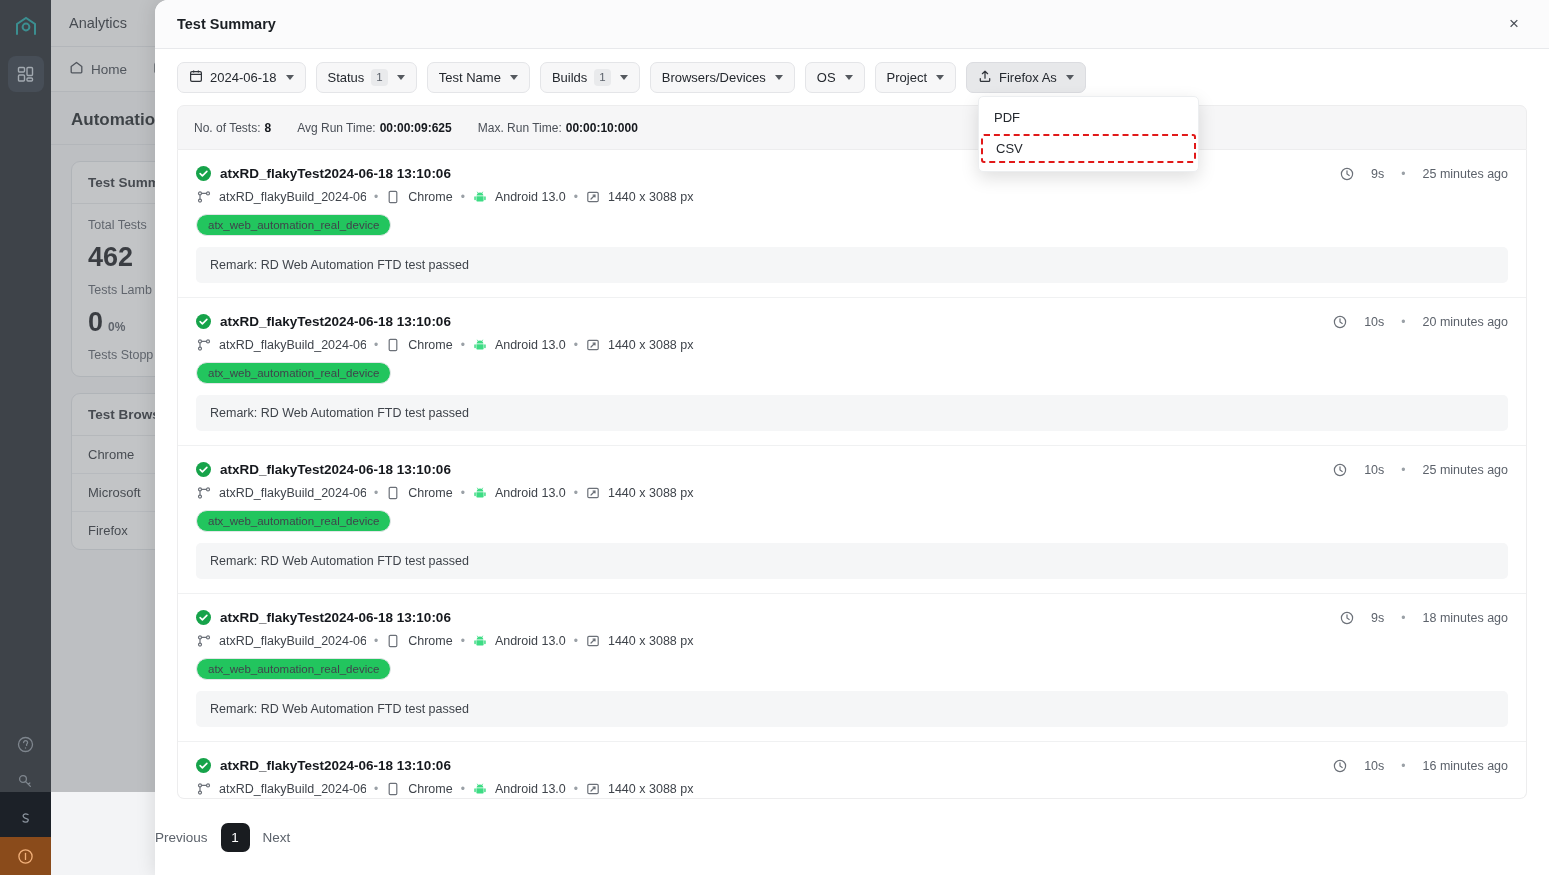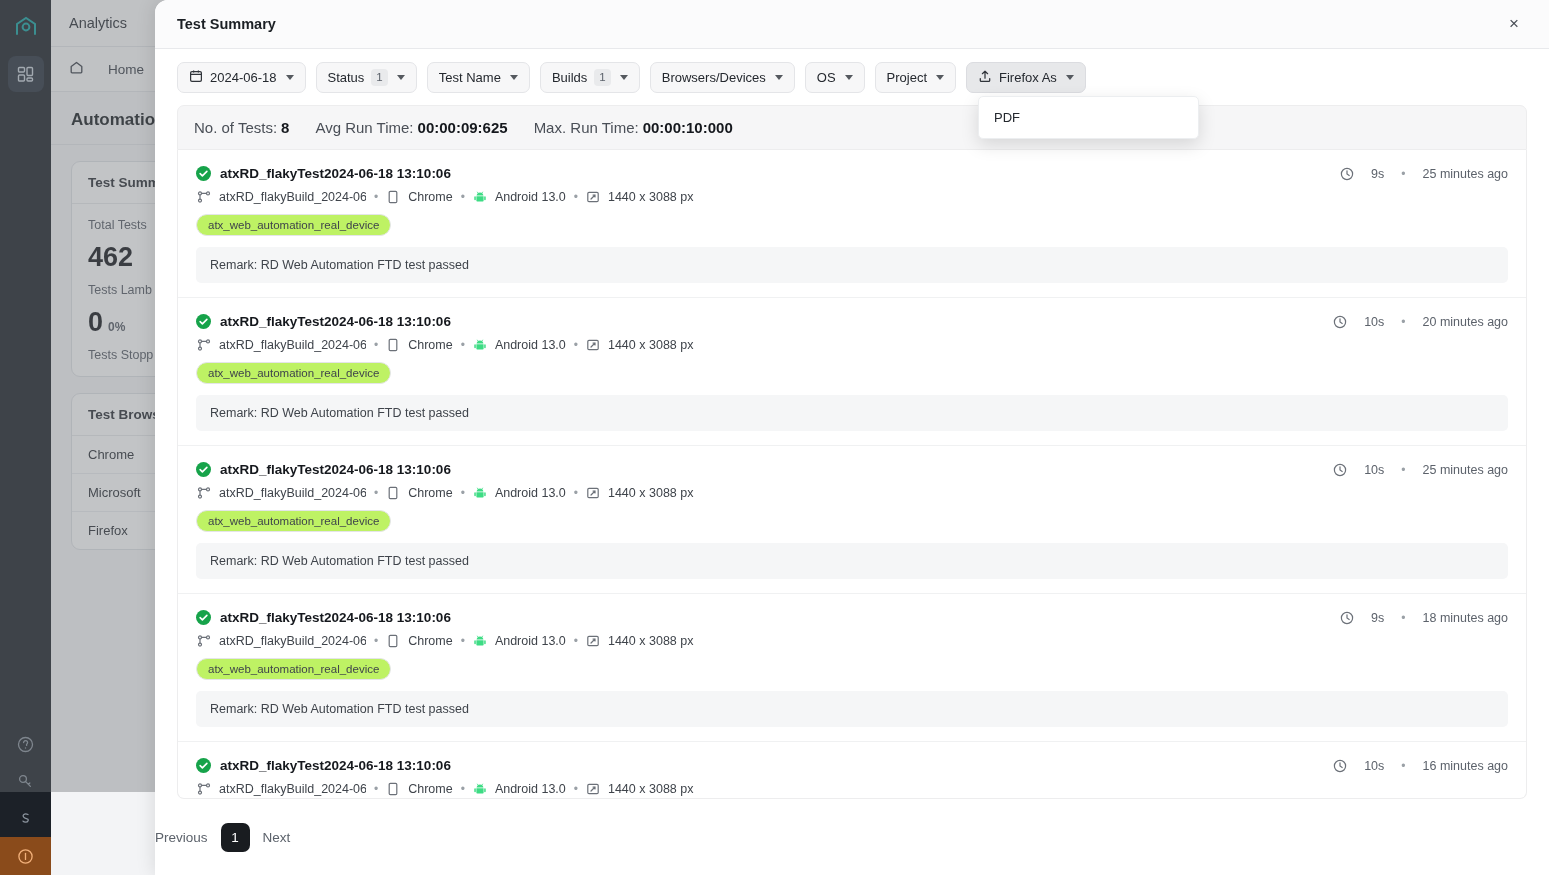--- a/index.html
+++ b/index.html
@@ -38,21 +38,21 @@
   .bg-topbar {
     height: 47px; display: flex; align-items: center; padding: 0 18px;
     font-size: 14.5px; color: #2b2f36; border-bottom: 1px solid #e6e7ea;
     background: #fbfbfc;
   }
   .bg-navrow {
     height: 45px; display: flex; align-items: center; gap: 26px; padding: 0 18px;
     border-bottom: 1px solid #e6e7ea; font-size: 13.5px; color: #3b4049;
     background: #fbfbfc;
   }
-  .bg-nav-item { display: flex; align-items: center; gap: 24px; }
+  .bg-nav-item { display: flex; align-items: center; gap: 7px; }
   .bg-heading {
     padding: 18px 20px 14px 20px; font-size: 17px; font-weight: bold; color: #1b1f24;
     border-bottom: 1px solid #e6e7ea;
   }
   .bg-body { padding: 16px 20px; display: flex; flex-direction: column; gap: 16px; }
   .bg-card {
     border: 1px solid #e1e3e7; border-radius: 9px; background: #fff; width: 420px;
   }
   .bg-card-hd {
     padding: 13px 16px; font-size: 13.5px; font-weight: bold; color: #2b2f36;
@@ -120,21 +120,21 @@
   .export-item.highlighted {
     border: 2px dashed #e11919; border-radius: 3px; margin: 2px 2px;
     padding: 5px 13px;
   }
 
   
   .statsbar {
     margin: 0 22px; height: 45px; background: #f6f6f7;
     border: 1px solid #ededee; border-radius: 7px 7px 0 0;
     display: flex; align-items: center; gap: 26px; padding: 0 16px;
-    font-size: 15px; color: #4a4f57;
+    font-size: 12px; color: #4a4f57;
   }
   .statsbar b { color: #15181d; margin-left: 4px; }
 
   
   .list-wrap {
     margin: 0 22px; flex: 1; min-height: 0; border: 1px solid #ededee;
     border-top: none; border-radius: 0 0 7px 7px; overflow: hidden;
     display: flex; position: relative;
   }
   .list {
@@ -158,21 +158,21 @@
     font-size: 12.5px; color: #3f444b; padding-left: 1px;
   }
   .meta-ico { width: 14px; height: 14px; flex: 0 0 14px; color: #6b7078; }
   .build-name {
     max-width: 147px; overflow: hidden; white-space: nowrap;
     display: inline-block; color: #3f444b;
   }
   .dot { color: #9aa0a6; font-size: 12px; }
   .tag {
     display: inline-block; margin-top: 10px; padding: 4px 11px;
-    border: 1px solid #e4e5e8; border-radius: 12px; background: #bef264;
+    border: 1px solid #e4e5e8; border-radius: 12px; background: #22c55e;
     font-size: 11.5px; color: #3f444b;
   }
   .remark {
     margin-top: 11px; background: #f5f6f7; border-radius: 5px;
     padding: 11px 14px; font-size: 12.5px; color: #3f444b;
   }
 
   
   .modal-ft {
     height: 76px; flex: 0 0 76px; display: flex; align-items: center;
@@ -339,20 +339,21 @@
             <svg width="14" height="14" viewBox="0 0 14 14" fill="none" stroke="#30343a" stroke-width="1.25">
               <path d="M7 9.2V2.2M4.4 4.7L7 2.1l2.6 2.6" stroke-linecap="round" stroke-linejoin="round"></path>
               <path d="M2.3 9.6v1.8a.9.9 0 00.9.9h7.6a.9.9 0 00.9-.9V9.6" stroke-linecap="round"></path>
             </svg>
           </span>
           <span>Firefox As</span>
           <span class="caret"></span>
         </button>
         <div class="export-menu">
           <div class="export-item">PDF</div>
+          <div class="export-item highlighted">CSV</div>
         </div>
       </div>
     </div>
 
     <div class="statsbar">
       <span><span>No. of Tests:</span><b>8</b></span>
       <span><span>Avg Run Time:</span><b>00:00:09:625</b></span>
       <span><span>Max. Run Time:</span><b>00:00:10:000</b></span>
     </div>
 

